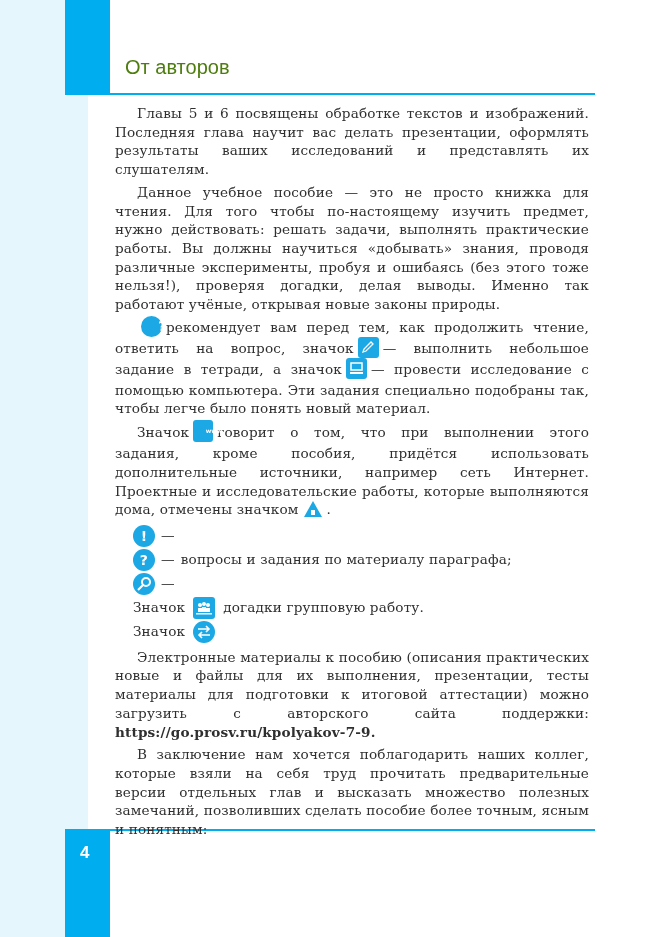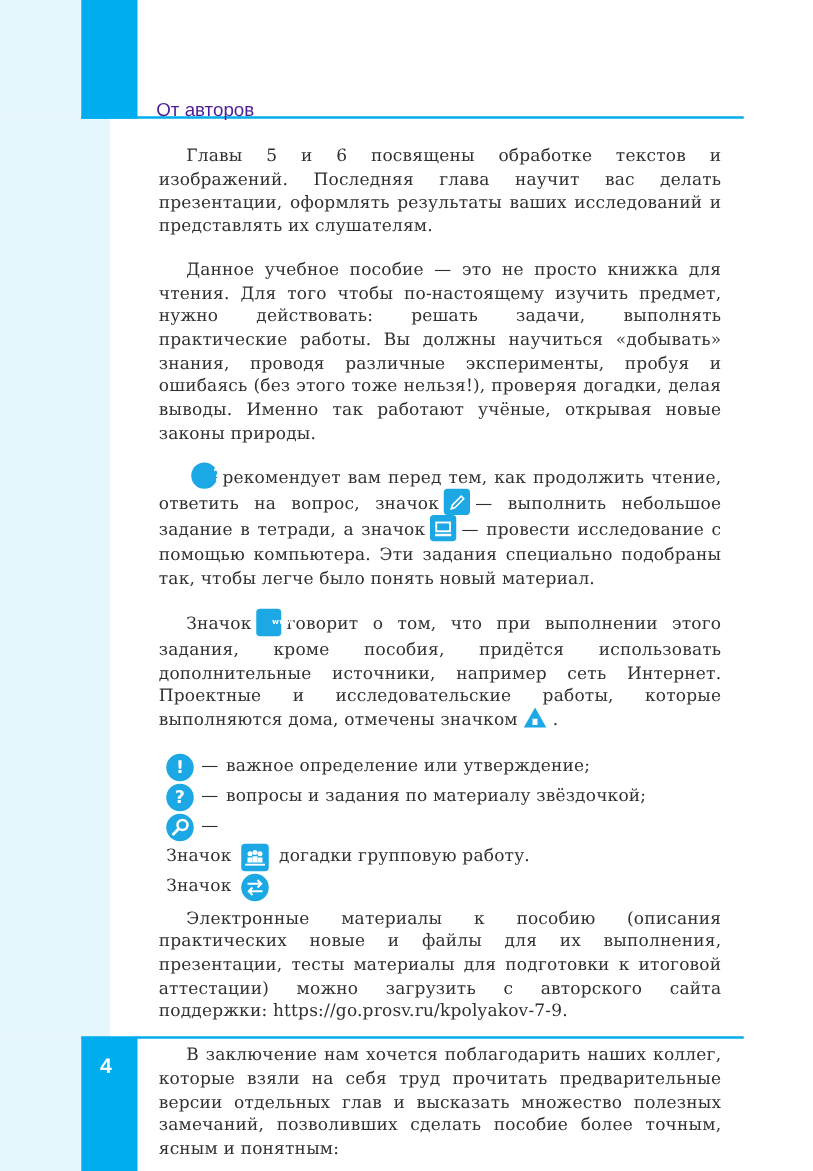--- a/index.html
+++ b/index.html
@@ -5,39 +5,39 @@
   html, body { margin:0; padding:0; }
   body { width:650px; height:937px; position:relative; background:#ffffff; overflow:hidden;
          font-family:"DejaVu Serif","Liberation Serif",serif; color:#2f2f2f; }
   .margin-top { position:absolute; left:0; top:0; width:65px; height:95px; background:#e6f6fd; }
   .margin-mid { position:absolute; left:0; top:95px; width:88px; height:735px; background:#e6f6fd; }
   .margin-bot { position:absolute; left:0; top:830px; width:65px; height:107px; background:#e6f6fd; }
   .band-top { position:absolute; left:65px; top:0; width:45px; height:95px; background:#00aeef; }
   .band-bot { position:absolute; left:65px; top:830px; width:45px; height:107px; background:#00aeef; }
   .rule-top { position:absolute; left:65px; top:93px; width:530px; height:2px; background:#00aeef; }
   .rule-bot { position:absolute; left:65px; top:829px; width:530px; height:2px; background:#00aeef; }
-  .running-head { position:absolute; left:125px; top:80px; font-family:"Liberation Sans","DejaVu Sans",sans-serif;
-                  font-size:15px; color:#4c1d95; }
+  .running-head { position:absolute; left:125px; top:56px; font-family:"Liberation Sans","DejaVu Sans",sans-serif;
+                  font-size:20px; color:#4d7c0f; }
   .page-num { position:absolute; left:80px; top:843px; font-family:"Liberation Sans","DejaVu Sans",sans-serif;
               font-size:17px; font-weight:bold; color:#fff; }
   .text { position:absolute; left:111px; top:100px; width:482px; font-size:13.6px; line-height:18.7px;
           text-align:justify; letter-spacing:0.15px; }
-  .text p { margin:16px; text-indent:22px; }
+  .text p { margin:4px; text-indent:22px; }
   .text p.sp { margin-top:4px; }
   .legend-row { display:flex; align-items:center; height:24px; padding-left:22px; }
   .legend-row .dash { margin:0 6px 0 6px; }
   .ico { display:inline-flex; align-items:center; justify-content:center; vertical-align:middle;
          background:#1ba8e4; color:#fff; width:21px; height:21px; font-family:"DejaVu Sans",sans-serif;
          font-weight:bold; font-size:14px; line-height:1; }
   .ico.circle { border-radius:50%; }
   .ico.sq { border-radius:3px; }
   .ico.www { width:20px; height:22px; font-size:6px; font-weight:bold; }
   .ico.home { background:transparent; width:20px; height:18px; }
   .ico svg { display:block; }
-  .url { font-weight:normal; }
+  .url { font-weight:bold; }
   .inl { margin:0 4px; position:relative; top:-2px; }
 </style>
 </head>
 <body>
 
 <div class="margin-top"></div>
 <div class="margin-mid"></div>
 <div class="margin-bot"></div>
 <div class="band-top"></div>
 <div class="band-bot"></div>
@@ -78,28 +78,27 @@
       </span><span>.</span>
   </p>
 
 
   <div>
     <div class="legend-row">
       <span class="ico circle" style="width:22px;height:22px;">
           <span>!</span>
         </span>
       <span class="dash">—</span>
-      <span>важное определение или утверждение;</span>
     </div>
     <div class="legend-row">
       <span class="ico circle" style="width:22px;height:22px;">
           <span>?</span>
         </span>
       <span class="dash">—</span>
-      <span>вопросы и задания по материалу звёздочкой;</span>
+      <span>вопросы и задания по материалу параграфа;</span>
     </div>
     <div class="legend-row">
       <span class="ico circle" style="width:22px;height:22px;">
           <svg width="16" height="16" viewBox="0 0 16 16">
             <circle cx="10" cy="6" r="4" fill="none" stroke="#fff" stroke-width="2"></circle>
             <line x1="7" y1="9" x2="2" y2="14" stroke="#fff" stroke-width="2.2"></line>
           </svg>
         </span>
       <span class="dash">—</span>
     </div>

